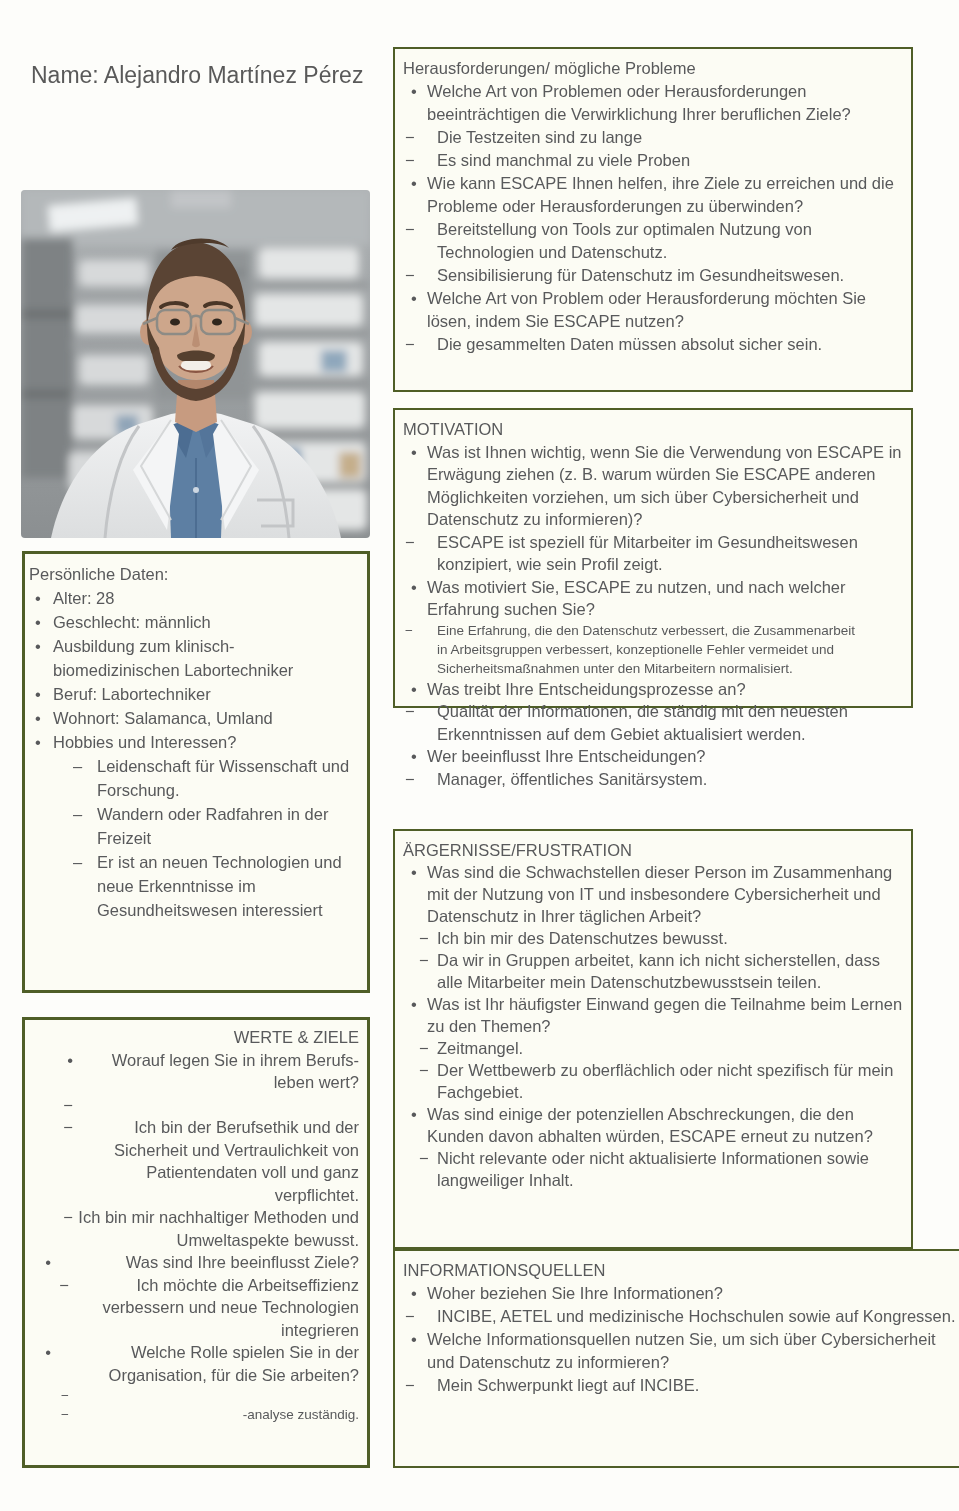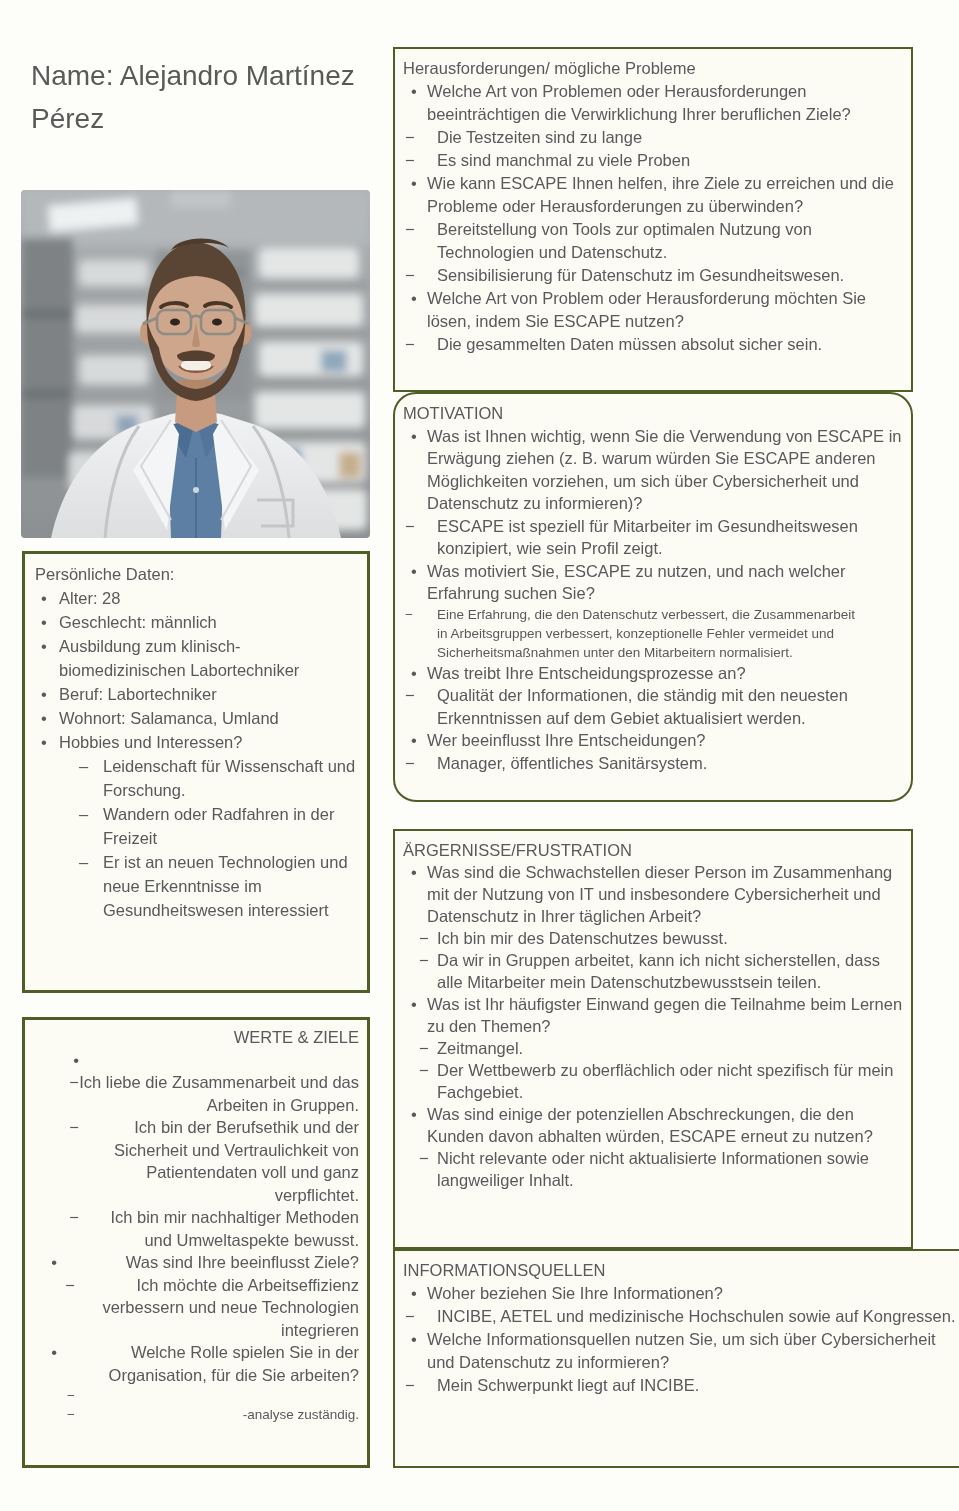--- a/index.html
+++ b/index.html
@@ -5,37 +5,37 @@
   html,body { margin:0; padding:0; }
   body {
     width:959px; height:1511px; position:relative;
     background:#fdfdfa;
     font-family:"Liberation Sans", sans-serif;
     color:#58595b;
     overflow:hidden;
   }
   #name-title {
     position:absolute; left:31px; top:54px; width:335px;
-    font-size:28px; line-height:43px; color:#595959;
+    font-size:23px; line-height:43px; color:#595959;
   }
   #photo-frame {
     position:absolute; left:21px; top:190px; width:349px; height:348px;
     border-radius:4px; overflow:hidden;
   }
   .box {
     position:absolute; box-sizing:border-box;
     border:3px solid #4f5e27; background:#fcfcf4;
-    padding:8px 8px 8px 10px;
+    padding:8px 8px 8px 4px;
   }
   .rbox { border-width:2px; font-size:16.5px; line-height:23px; padding:8px 6px 26px 8px; }
   .lbox { font-size:16.5px; line-height:24px; }
   #box-personal   { left:22px;  top:551px;  width:348px; height:442px; }
   #box-values     { left:22px;  top:1017px; width:348px; height:451px; line-height:22.5px; padding-top:6px;text-align:right; }
   #box-challenges { left:393px; top:47px;   width:520px; height:345px; }
-  #box-motivation { left:393px; top:392px;  width:520px; height:410px; line-height:22.5px;border-radius:23px; }
+  #box-motivation { left:393px; top:408px;  width:520px; height:300px; line-height:22.5px; }
   #box-frustration{ left:393px; top:829px;  width:520px; height:420px; line-height:22px; }
   #box-sources    { left:393px; top:1249px; width:576px; height:219px; }
   .box-title { }
   .li { display:flex; align-items:flex-start; }
   .li .m { flex:none; }
   .li .t { flex:1; }
   .li.small { font-size:13.5px; line-height:19px; }
   .rbox .li.small .t { padding-right:38px; }
   
   .m.rb  { padding-left:8px;  width:16px; }
@@ -199,24 +199,24 @@
         <span class="t">Er ist an neuen Technologien und neue Erkenntnisse im Gesundheitswesen interessiert</span>
       </div>
     </div>
 </div>
 
 <div id="box-values" class="box lbox">
   <div class="box-title">WERTE &amp; ZIELE</div>
   <div>
       <div class="li">
         <span class="m vb1">•</span>
+        <span class="t">Worauf legen Sie in ihrem Berufs-leben wert?</span>
       </div>
       <div class="li">
         <span class="m vd1">−</span>
-        <span class="t">Ich liebe die Zusammenarbeit und das Arbeiten in Gruppen.</span>
       </div>
       <div class="li">
         <span class="m vd1">−</span>
         <span class="t">Ich bin der Berufsethik und der Sicherheit und Vertraulichkeit von Patientendaten voll und ganz verpflichtet.</span>
       </div>
       <div class="li">
         <span class="m vd1">−</span>
         <span class="t">Ich bin mir nachhaltiger Methoden und Umweltaspekte bewusst.</span>
       </div>
       <div class="li">

